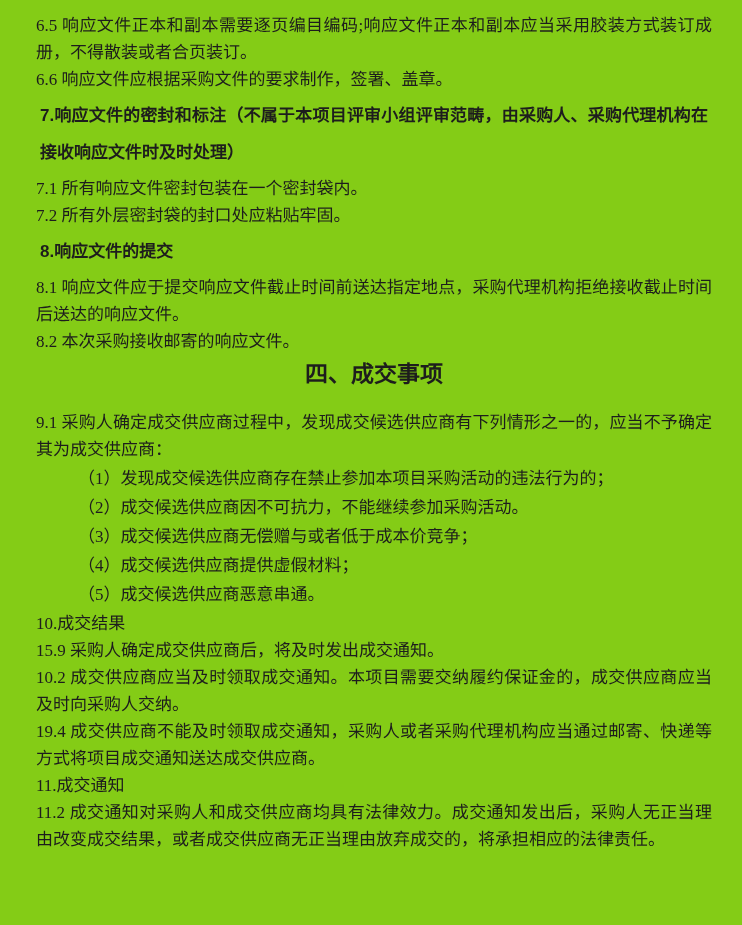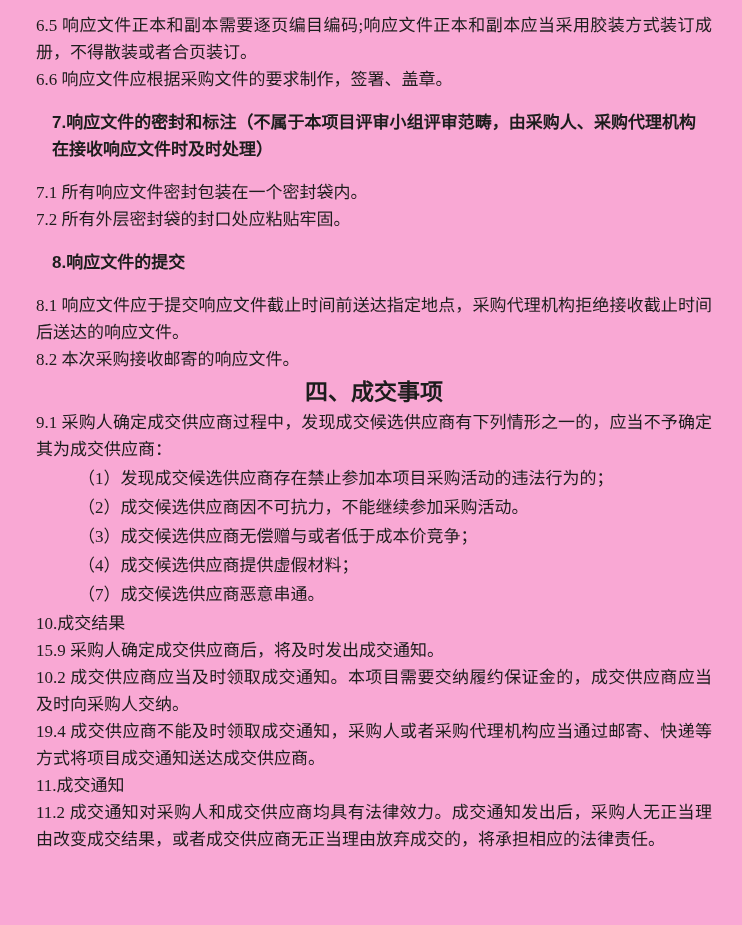--- a/index.html
+++ b/index.html
@@ -5,48 +5,48 @@
   html, body {
     margin: 0;
     padding: 0;
     background: #ffffff;
   }
   .page {
     position: relative;
     width: 742px;
     height: 925px;
     margin: 0 auto;
-    background: #f9a8d4;
+    background: #84cc16;
     overflow: hidden;
     box-sizing: border-box;
     padding: 12px 30px 0 36px;
     color: #1d1d1d;
     font-family: "Liberation Serif", "DejaVu Serif", serif;
   }
   .para {
     font-size: 17px;
     line-height: 27px;
     text-align: justify;
     margin: 0;
   }
   .sec-head {
     font-size: 17px;
-    line-height: 27px;
+    line-height: 37px;
     text-align: justify;
-    margin: 16px;
+    margin: 4px;
     font-weight: 700;
     font-family: "Liberation Sans", "DejaVu Sans", sans-serif;
   }
   .chap-head {
     font-size: 23px;
     line-height: 30px;
     text-align: center;
     font-weight: 700;
     font-family: "Liberation Sans", "DejaVu Sans", sans-serif;
-    margin: 4px 0 2px 0;
+    margin: 4px 0 20px 0;
   }
   .sub-item {
     font-size: 17px;
     line-height: 27px;
     text-align: justify;
     margin: 2px 0;
     padding-left: 42px;
   }
 </style>
 </head>
@@ -61,21 +61,21 @@
       <p class="para">7.2 所有外层密封袋的封口处应粘贴牢固。</p>
       <p class="sec-head">8.响应文件的提交</p>
       <p class="para">8.1 响应文件应于提交响应文件截止时间前送达指定地点，采购代理机构拒绝接收截止时间后送达的响应文件。</p>
       <p class="para">8.2 本次采购接收邮寄的响应文件。</p>
       <p class="chap-head">四、成交事项</p>
       <p class="para">9.1 采购人确定成交供应商过程中，发现成交候选供应商有下列情形之一的，应当不予确定其为成交供应商：</p>
       <p class="sub-item">（1）发现成交候选供应商存在禁止参加本项目采购活动的违法行为的；</p>
       <p class="sub-item">（2）成交候选供应商因不可抗力，不能继续参加采购活动。</p>
       <p class="sub-item">（3）成交候选供应商无偿赠与或者低于成本价竞争；</p>
       <p class="sub-item">（4）成交候选供应商提供虚假材料；</p>
-      <p class="sub-item">（7）成交候选供应商恶意串通。</p>
+      <p class="sub-item">（5）成交候选供应商恶意串通。</p>
       <p class="para">10.成交结果</p>
       <p class="para">15.9 采购人确定成交供应商后，将及时发出成交通知。</p>
       <p class="para">10.2 成交供应商应当及时领取成交通知。本项目需要交纳履约保证金的，成交供应商应当及时向采购人交纳。</p>
       <p class="para">19.4 成交供应商不能及时领取成交通知，采购人或者采购代理机构应当通过邮寄、快递等方式将项目成交通知送达成交供应商。</p>
       <p class="para">11.成交通知</p>
       <p class="para">11.2 成交通知对采购人和成交供应商均具有法律效力。成交通知发出后，采购人无正当理由改变成交结果，或者成交供应商无正当理由放弃成交的，将承担相应的法律责任。</p>
     </div>
 </div>
 
 </body></html>

